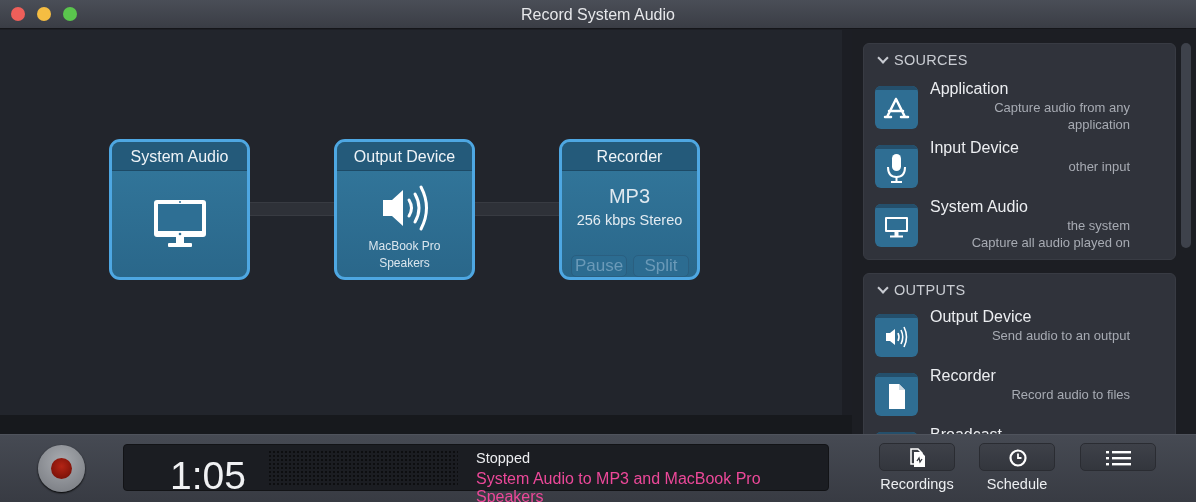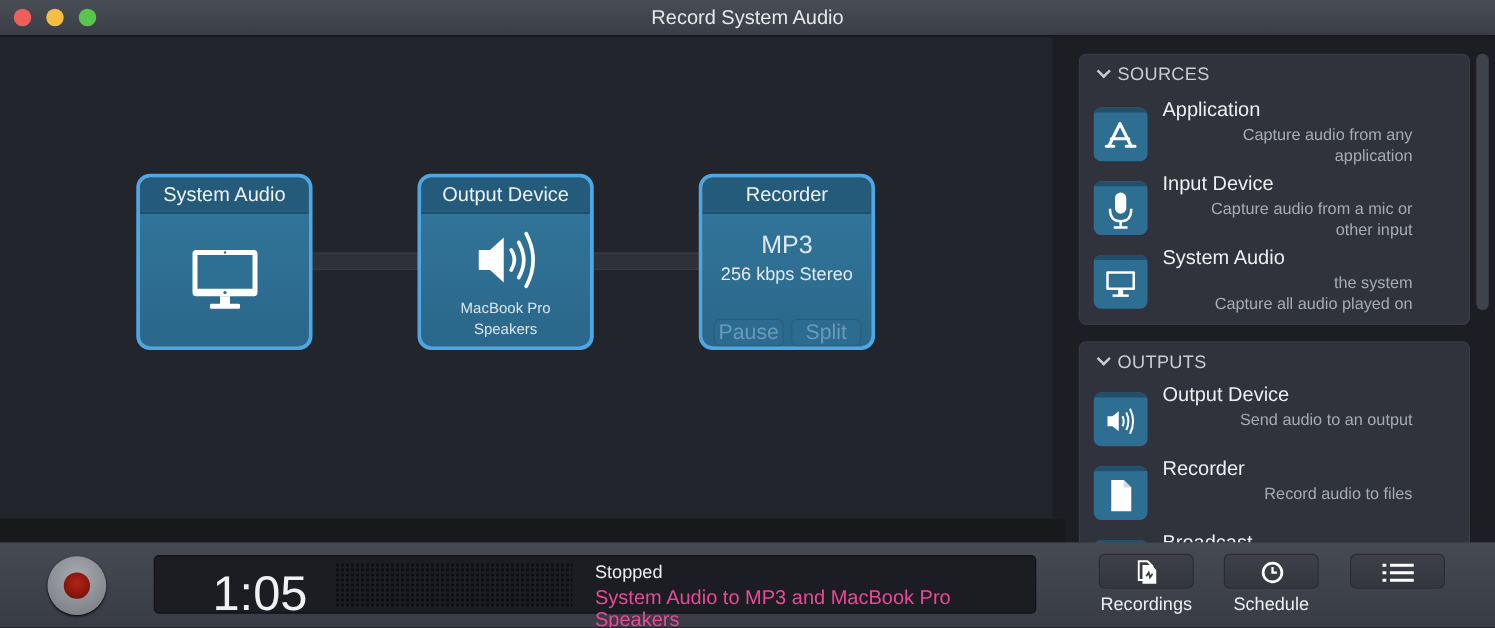--- a/index.html
+++ b/index.html
@@ -132,21 +132,20 @@
     <div class="lib-item" style="top:101px;">
       <div class="lib-icon">
         <svg width="43" height="39" viewBox="0 0 43 39">
           <rect x="17" y="5" width="9" height="17" rx="4.5" fill="#fff"></rect>
           <path d="M13 18 Q13 28 21.5 28 Q30 28 30 18" stroke="#fff" stroke-width="2" fill="none"></path>
           <path d="M21.5 28 V33 M16 33 H27" stroke="#fff" stroke-width="2"></path>
         </svg>
       </div>
       <div class="lib-title">Input Device</div>
       <div class="lib-desc">
-          <div>Capture audio from a mic or</div>
           <div>other input</div>
         </div>
     </div>
 
     <div class="lib-item" style="top:160px;">
       <div class="lib-icon">
         <svg width="43" height="39" viewBox="0 0 43 39">
           <rect x="10" y="9" width="23" height="15" rx="1" fill="#fff"></rect>
           <rect x="12" y="11" width="19" height="11" fill="#2f6e93"></rect>
           <rect x="19.5" y="24" width="4" height="4" fill="#fff"></rect>

